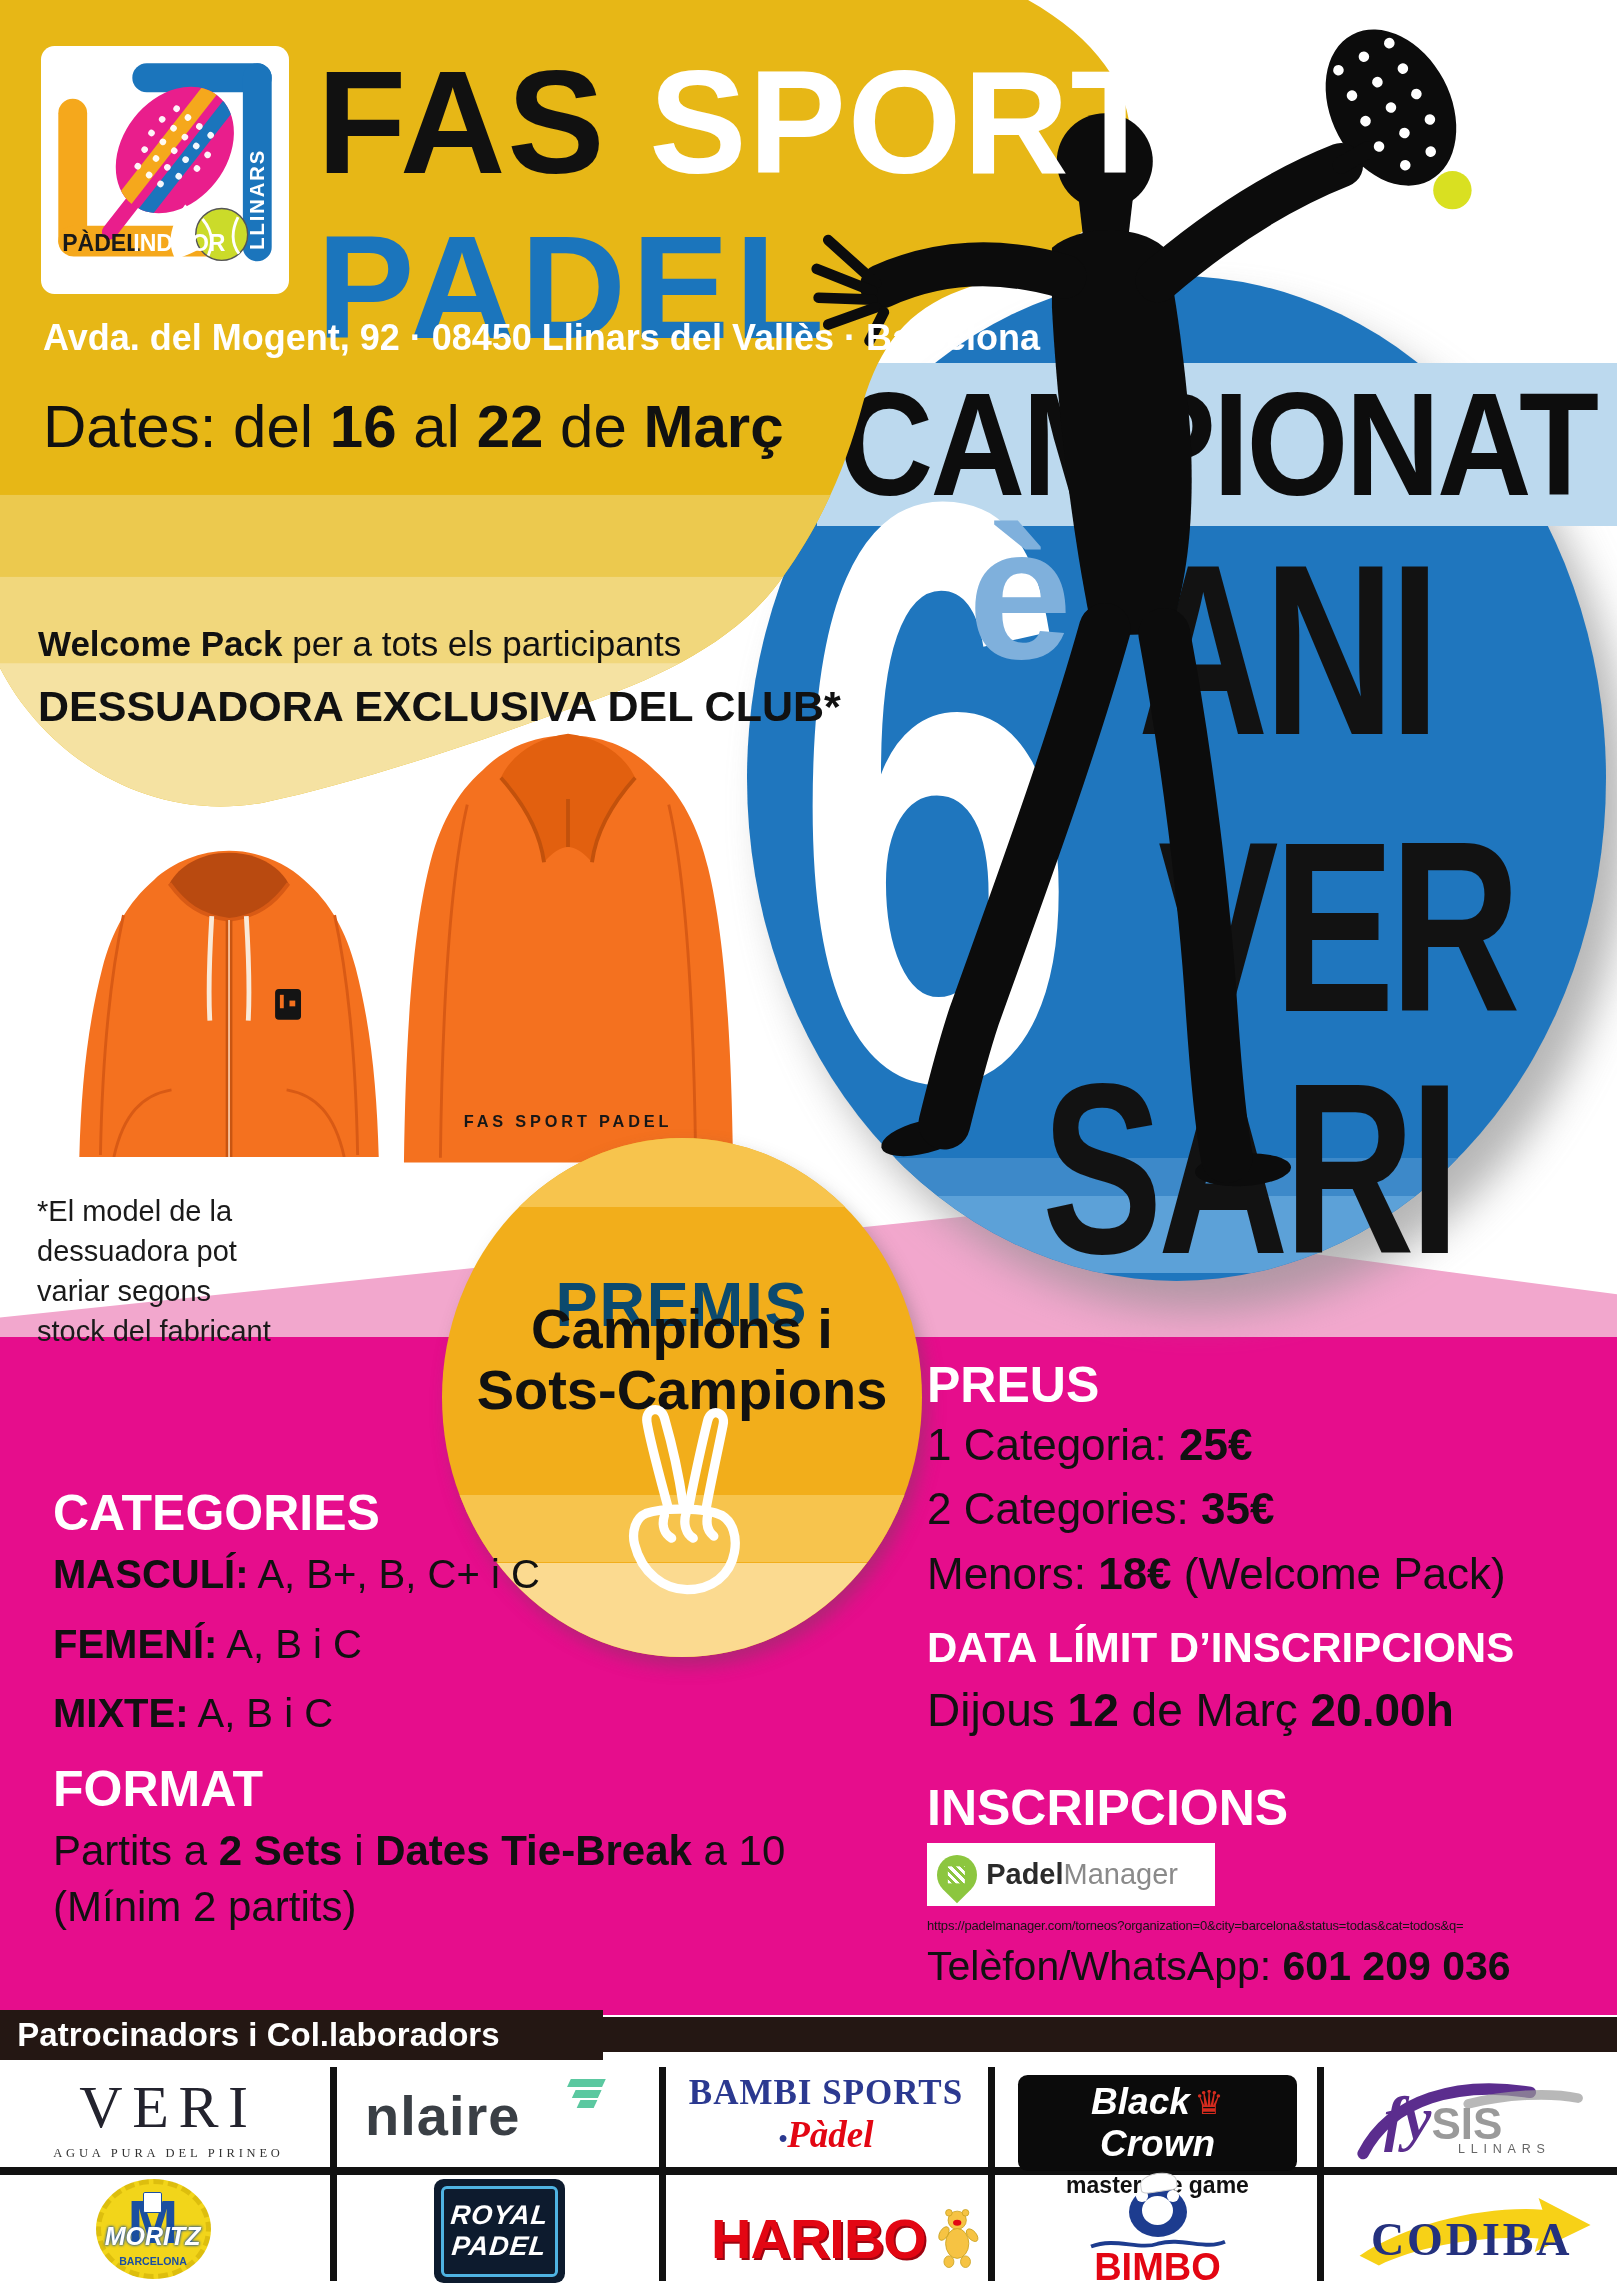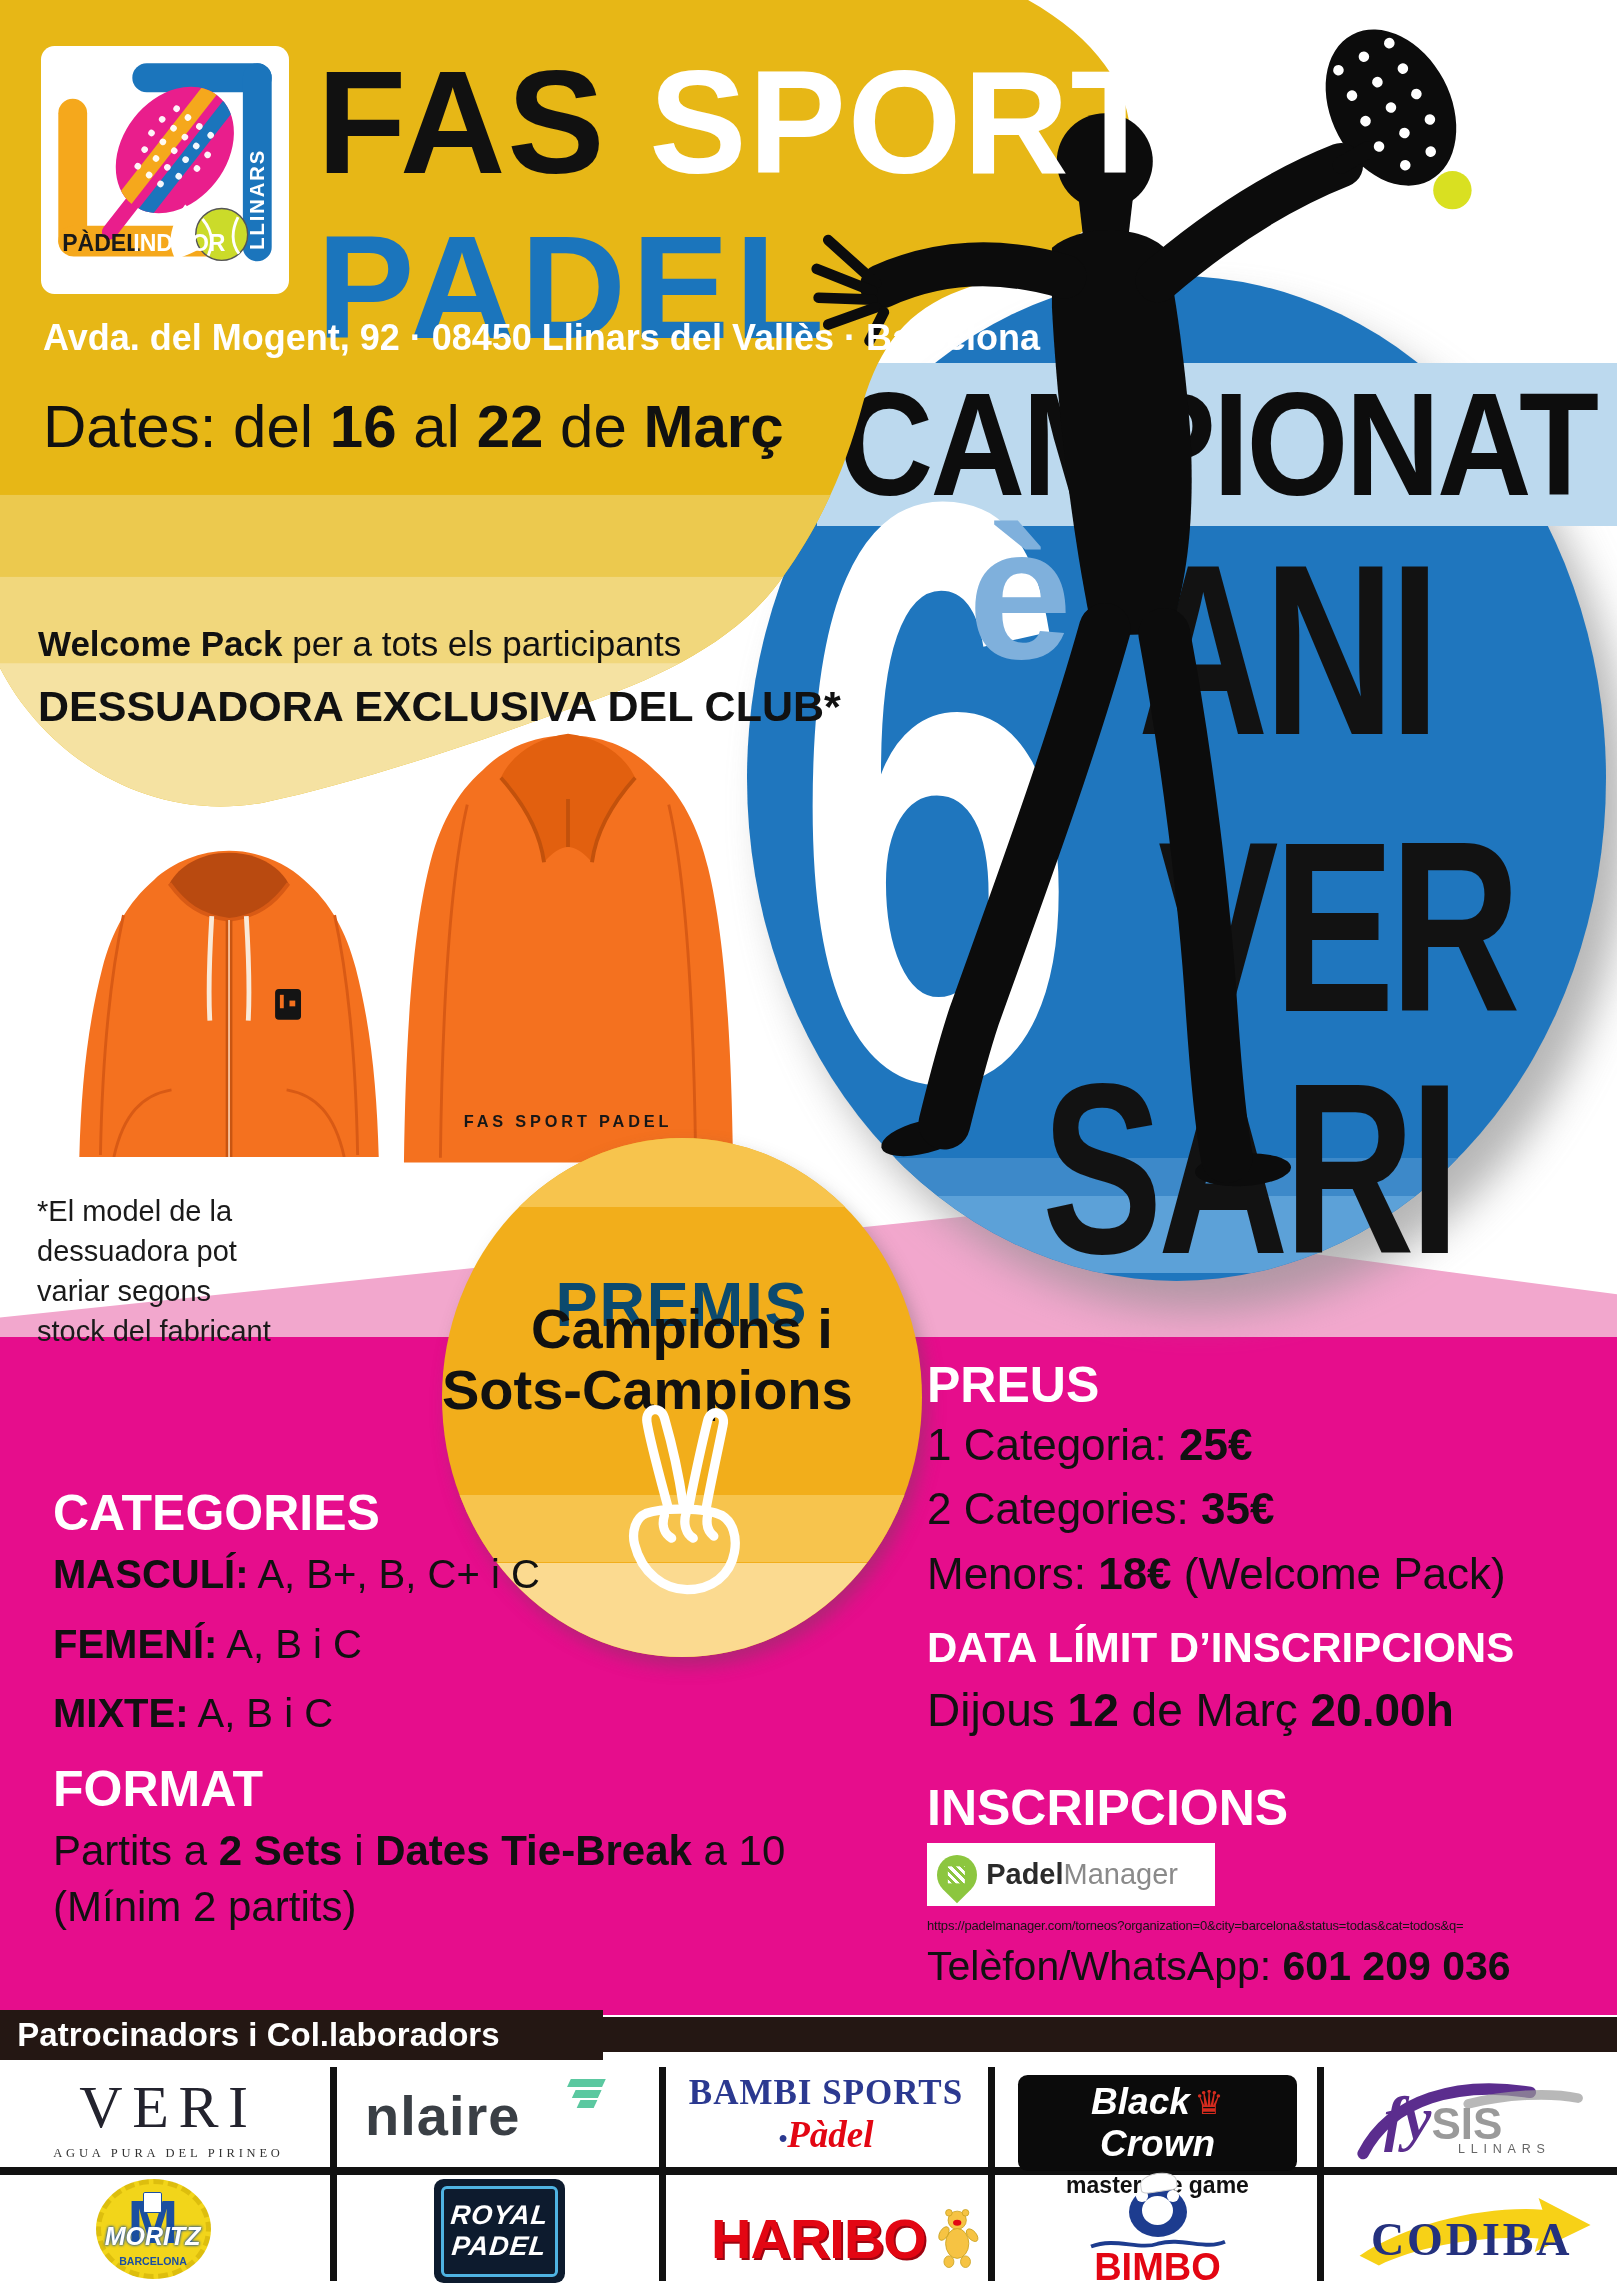--- a/index.html
+++ b/index.html
@@ -204,21 +204,21 @@
   </div>
 
   <div class="abs" style="left:442px;top:1138px;width:480px;height:519px;border-radius:50%;
               background:#F2AE1B;overflow:hidden;box-shadow:5.8px 9.6px 17.3px rgba(80,80,80,.35);">
     <div class="abs" style="left:0;top:0;width:480px;height:69px;background:#F7C44D;"></div>
     <div class="abs" style="left:0;top:357px;width:480px;height:67px;background:#F7C44D;"></div>
     <div class="abs" style="left:0;top:425px;width:480px;height:94px;background:#FBDA90;"></div>
     <div class="abs" style="left:0;top:83px;width:480px;text-align:center;font-size:63px;font-weight:bold;
                 color:#0c4a6e;letter-spacing:1.9px;margin-top:47px;">PREMIS</div>
     <div class="abs" style="left:0;top:158px;width:480px;text-align:center;font-size:56px;font-weight:bold;color:#111;">Campions i</div>
-    <div class="abs" style="left:0;top:219px;width:480px;text-align:left;font-size:56px;font-weight:bold;color:#111;">Sots-Campions</div>
+    <div class="abs" style="left:0;top:219px;width:480px;text-align:center;font-size:56px;font-weight:bold;color:#111;">Sots-Campions</div>
     <svg class="abs" style="left:171px;top:256px;" width="144" height="206" viewBox="-70 -130 140 200">
       <g fill="none" stroke="#fff" stroke-width="9" stroke-linejoin="round" stroke-linecap="round">
         <path d="M-16,-18 C-24,-48 -34,-84 -37,-103 C-39,-116 -24,-120 -20,-107 C-14,-86 -6,-52 -2,-24"></path>
         <path d="M4,-22 C10,-52 18,-88 22,-104 C25,-117 40,-113 37,-100 C33,-80 25,-44 20,-16"></path>
         <path d="M-38,-14 C-48,-10 -52,4 -49,16 C-42,44 -20,60 2,60 C26,60 44,46 48,24 C51,8 46,-6 36,-12 C20,-20 -22,-20 -38,-14 Z"></path>
         <path d="M-20,-12 C-23,-2 -20,6 -13,10"></path>
         <path d="M1,-14 C-2,-4 1,6 8,10"></path>
         <path d="M22,-12 C20,-2 23,4 28,8"></path>
       </g>
     </svg>

